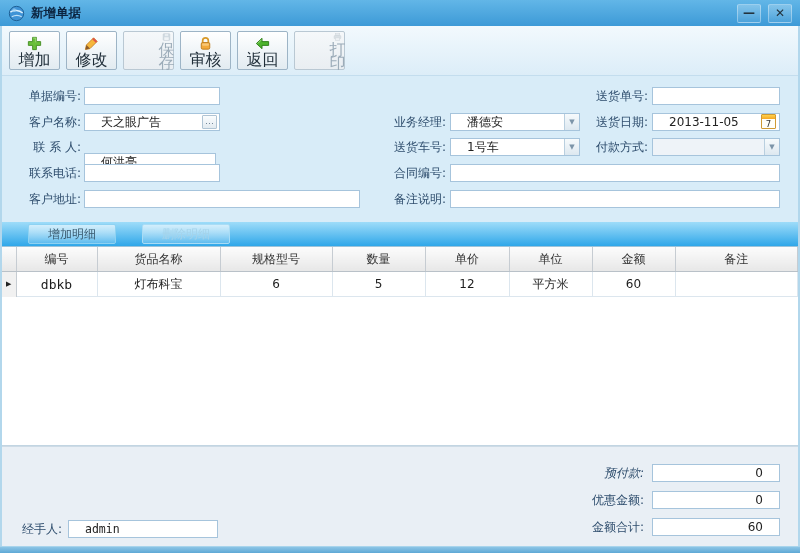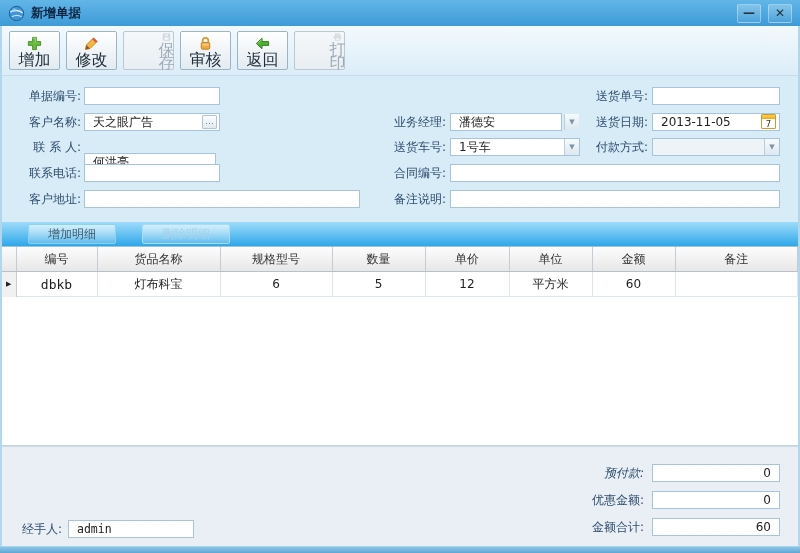--- a/index.html
+++ b/index.html
@@ -29,21 +29,21 @@
           background:linear-gradient(#ffffff,#e2ebf1);display:flex;flex-direction:column;
           align-items:center;justify-content:center;gap:1px;cursor:default;}
   .tb-btn .tb-label{font-size:16px;color:#1f2d38;line-height:13px;}
   .tb-btn.disabled{background:linear-gradient(#f5f8fa,#e9eef2);border-color:#b9c8d3;padding-left:36px;}
   .tb-btn.disabled .tb-label{color:#9cacb9;}
   .tb-btn.disabled svg{opacity:.45;filter:grayscale(35%);}
   .tb-btn svg{width:17px;height:17px;}
   
   .lbl{position:absolute;height:18px;line-height:18px;text-align:right;color:#2e4d6d;}
   .ipt{position:absolute;height:18px;box-sizing:border-box;border:1px solid #a6c4dc;background:#fff;
-       font-family:"DejaVu Sans",sans-serif;font-size:12px;color:#222;padding:0 8px;outline:none;}
+       font-family:"DejaVu Sans",sans-serif;font-size:12px;color:#222;padding:0 16px;outline:none;}
   .ipt.mono{font-family:"DejaVu Sans Mono",monospace;font-size:11.5px;}
   .ipt.num{text-align:right;}
   .ipt.dim{background:#eef3f8;}
   .mini-btn{position:absolute;width:15px;height:14px;box-sizing:border-box;border:1px solid #b0c4d4;
             background:linear-gradient(#fbfdfe,#e2eaf0);font-size:9px;line-height:11px;text-align:center;
             color:#6c8194;border-radius:1px;cursor:default;}
   .arrow-btn{position:absolute;width:15px;height:16px;box-sizing:border-box;border-left:1px solid #b9cfdf;
              background:linear-gradient(#f6fafc,#dde8f0);display:flex;align-items:center;justify-content:center;
              font-size:7px;color:#7d95a9;cursor:default;}
   .cal{position:absolute;width:15px;height:15px;box-sizing:border-box;background:#fffef8;
@@ -150,21 +150,21 @@
   <span class="lbl" style="left:8px;top:138px;width:73px;">联 系 人:</span>
   <input class="ipt" style="left: 84px; top: 146px; width: 132px; margin-top: 7px;" value="何洪亮">
 
   <span class="lbl" style="left:8px;top:164px;width:73px;">联系电话:</span>
   <input class="ipt" style="left: 84px; top: 164px; width: 136px;" value="">
 
   <span class="lbl" style="left:8px;top:190px;width:73px;">客户地址:</span>
   <input class="ipt" style="left: 84px; top: 190px; width: 276px;" value="">
 
   <span class="lbl" style="left:374px;top:113px;width:72px;">业务经理:</span>
-  <input class="ipt" style="left: 450px; top: 113px; width: 112px;" value="潘德安">
+  <input class="ipt" style="left: 450px; top: 113px; width: 130px;" value="潘德安">
   <div class="arrow-btn" style="left:564px;top:114px;">▼</div>
 
   <span class="lbl" style="left:374px;top:138px;width:72px;">送货车号:</span>
   <input class="ipt" style="left: 450px; top: 138px; width: 130px;" value="1号车">
   <div class="arrow-btn" style="left:564px;top:139px;">▼</div>
 
   <span class="lbl" style="left:374px;top:164px;width:72px;">合同编号:</span>
   <input class="ipt" style="left: 450px; top: 164px; width: 330px;" value="">
 
   <span class="lbl" style="left:374px;top:190px;width:72px;">备注说明:</span>
@@ -233,19 +233,19 @@
   <span class="lbl" style="left:540px;top:464px;width:104px;font-style:italic;">预付款:</span>
   <input class="ipt num" style="left: 652px; top: 464px; width: 128px;" value="0">
 
   <span class="lbl" style="left:540px;top:491px;width:104px;">优惠金额:</span>
   <input class="ipt num" style="left: 652px; top: 491px; width: 128px;" value="0">
 
   <span class="lbl" style="left:540px;top:518px;width:104px;">金额合计:</span>
   <input class="ipt num" style="left: 652px; top: 518px; width: 128px;" value="60">
 
   <span class="lbl" style="left:8px;top:520px;width:54px;">经手人:</span>
-  <input class="ipt mono" style="left: 68px; top: 520px; width: 126px;" value="admin">
+  <input class="ipt mono" style="left: 68px; top: 520px; width: 150px;" value="admin">
 
   <div class="edge left"></div>
   <div class="edge right"></div>
   <div class="edge bottom"></div>
 
 </div>
 
 </body></html>

